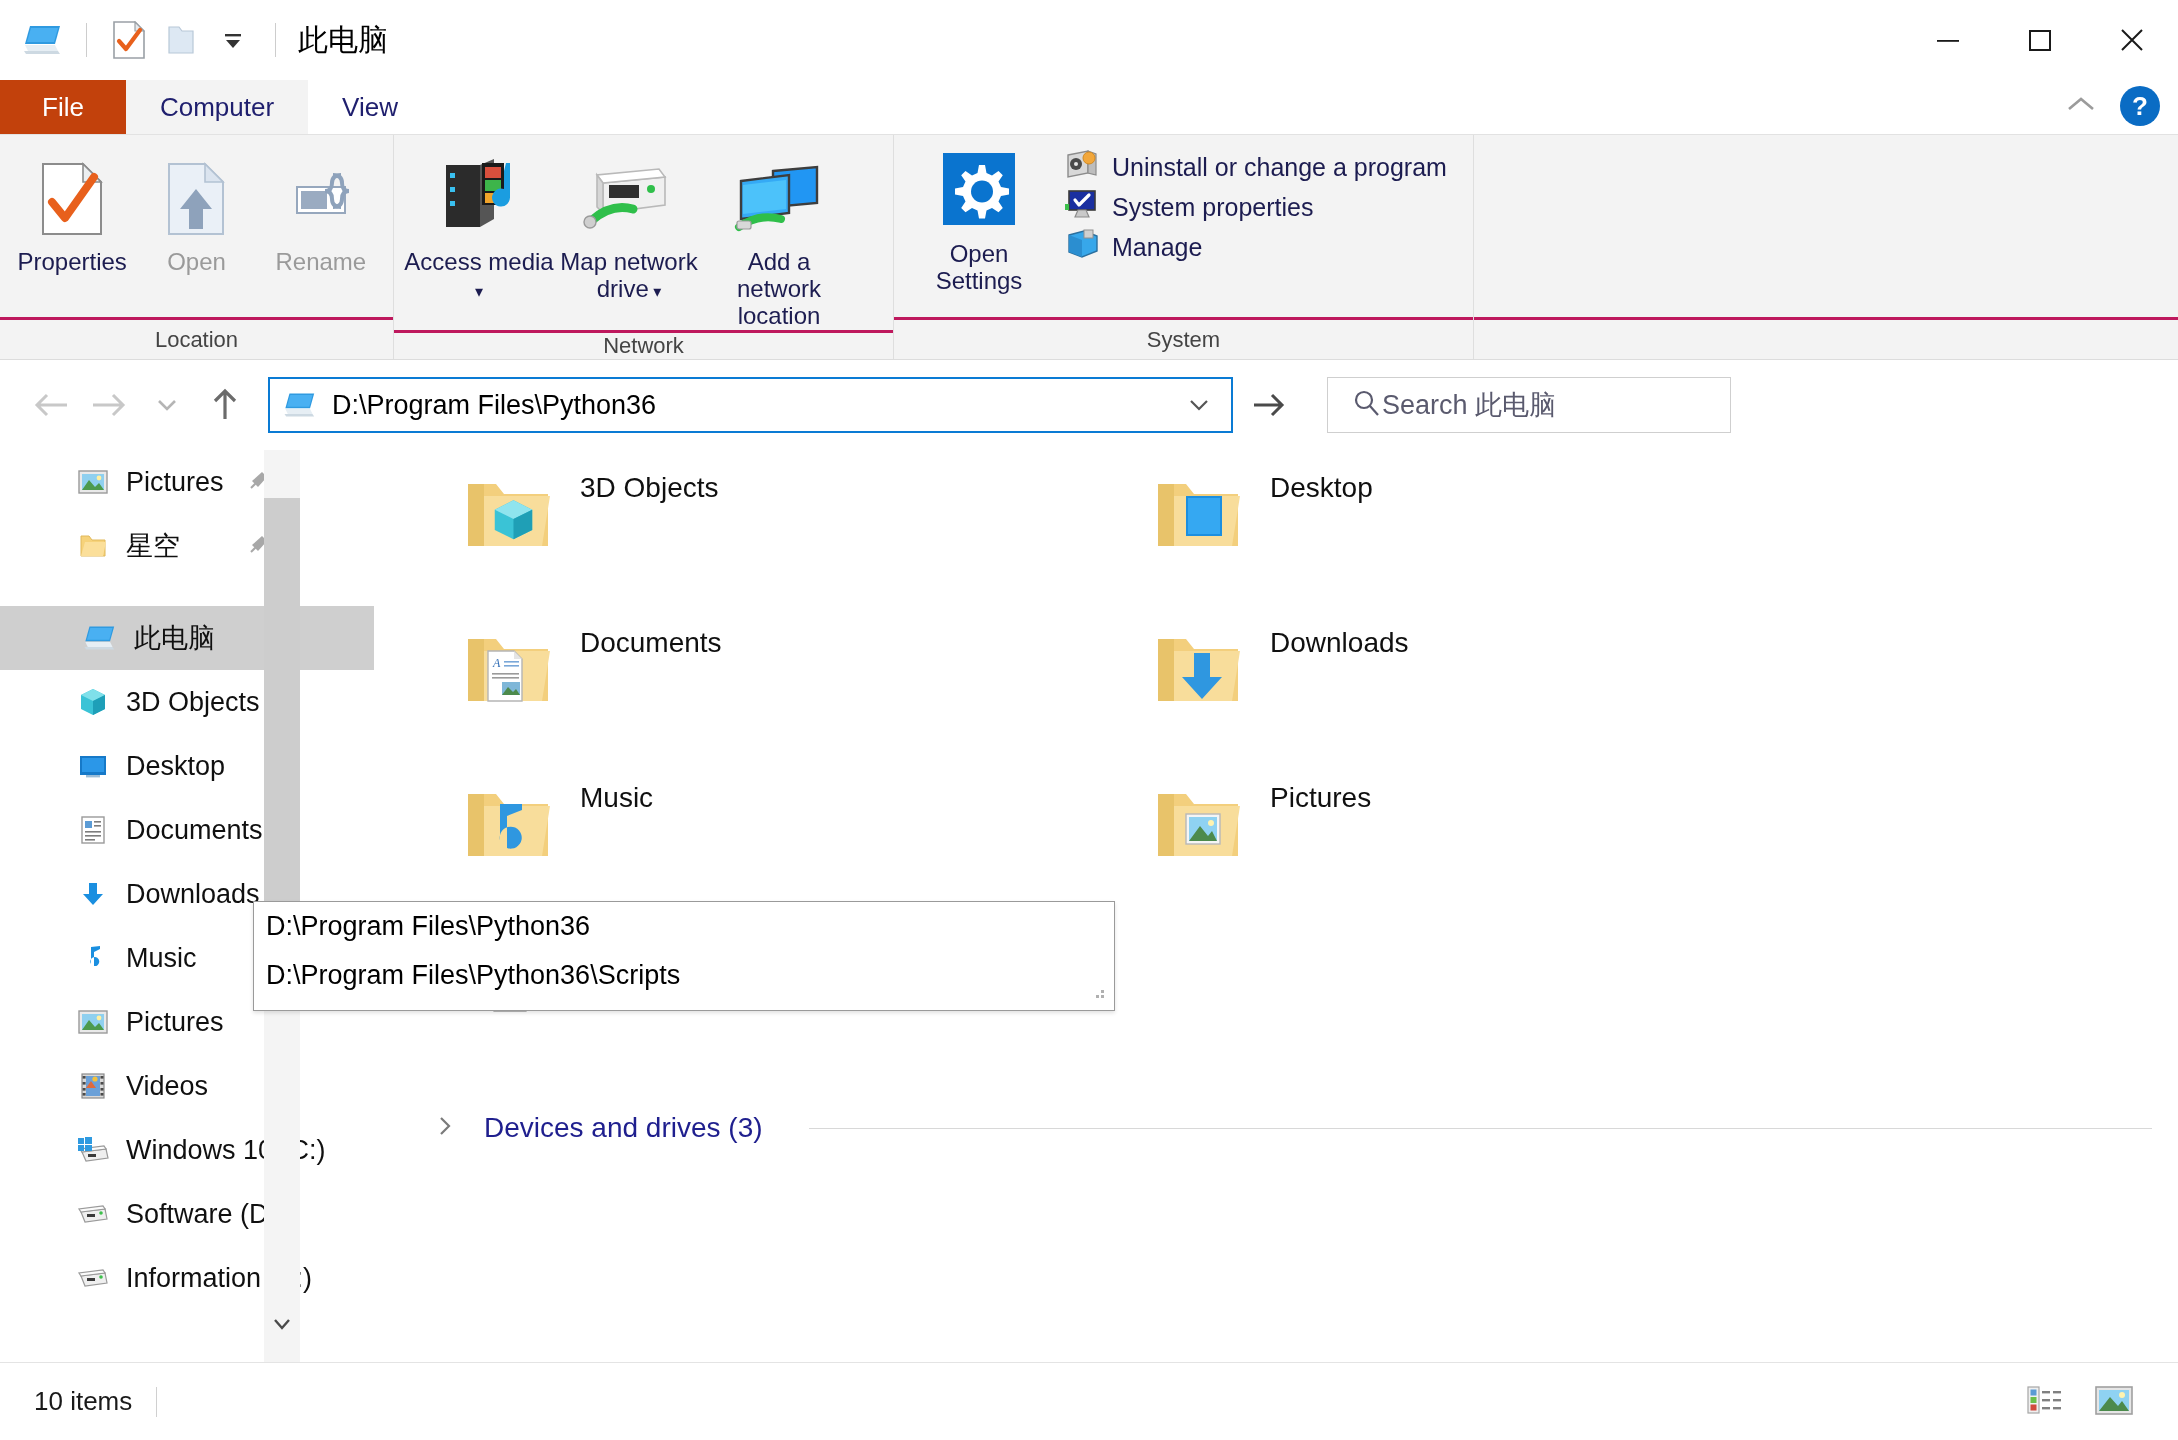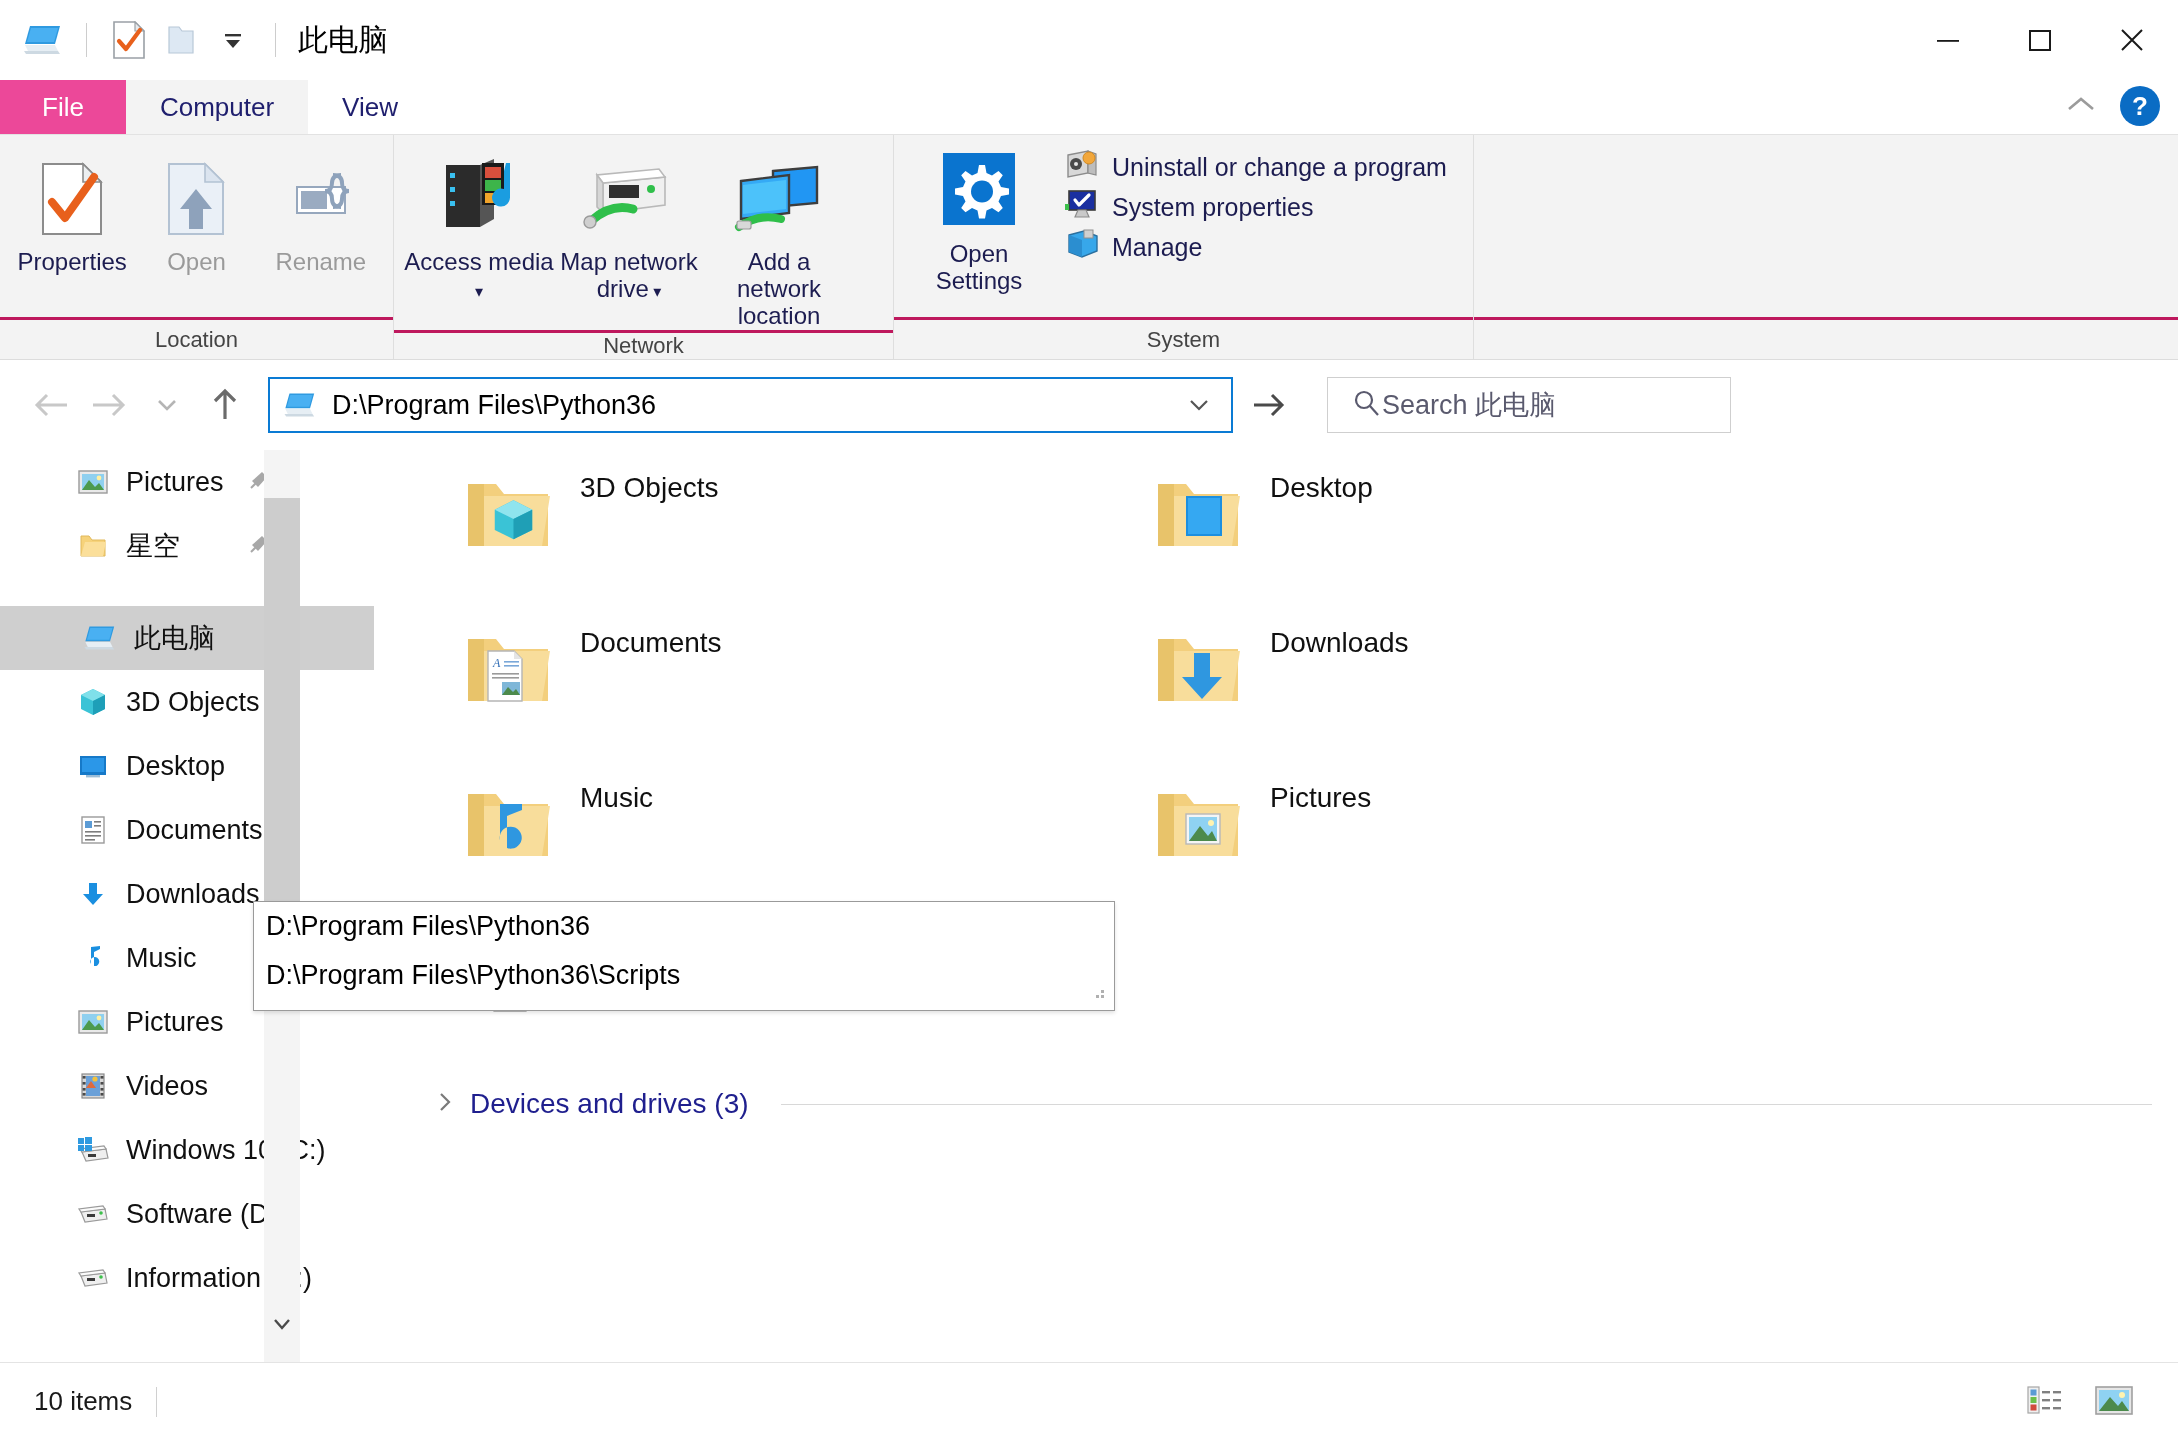--- a/index.html
+++ b/index.html
@@ -26,21 +26,21 @@
   .wincontrols { position:absolute; right:0; top:0; height:80px; display:flex; }
   .wc-btn { width: 92px; height:80px; display:flex; align-items:center; justify-content:center; }
   .wc-btn svg { display:block; }
 
   
   .tabstrip { height: 54px; display:flex; align-items:flex-end; background:#ffffff; flex:none; position:relative; }
   .tab {
     height: 54px; padding: 0 34px; display:flex; align-items:center; justify-content:center;
     font-size: 26px; color:#1f1f6e; background:transparent; white-space:nowrap;
   }
-  .tab.file { background:#ec4899; color:#ffffff; padding: 0 42px; }
+  .tab.file { background:#c2410c; color:#ffffff; padding: 0 42px; }
   .tab.active { background:#f3f3f3; color:#1f1f6e; }
   .tab-right { position:absolute; right: 18px; bottom: 8px; display:flex; align-items:center; gap: 22px; }
   .help-badge {
     width:40px; height:40px; border-radius:50%; background:#0a6cc4; color:#fff;
     display:flex; align-items:center; justify-content:center; font-size:26px; font-weight:bold;
   }
 
   
   .ribbon {
     background:#f3f3f3; border-top:1px solid #e2e2e2; border-bottom:1px solid #dcdcdc;
@@ -112,21 +112,21 @@
   }
   .scroll-thumb { position:absolute; left:0; width:36px; top: 48px; height: 480px; background:#cdcdcd; }
   .scroll-down { position:absolute; left:0; bottom: 18px; width:36px; height:40px; display:flex; align-items:center; justify-content:center; }
 
   
   .content { flex:1; background:#fff; position:relative; padding-top: 0px; }
   .tiles { display:flex; flex-wrap:wrap; padding: 16px 0 0 88px; }
   .tile { width: 690px; height: 155px; display:flex; align-items:flex-start; gap: 26px; }
   .tile .ticon { width: 92px; height: 92px; flex:none; }
   .tile .tlabel { font-size: 28px; color:#101010; padding-top: 6px; white-space:nowrap; }
-  .grouphdr { display:flex; align-items:center; gap: 14px; padding-left: 60px; margin-top: 2px; }
+  .grouphdr { display:flex; align-items:center; gap: 28px; padding-left: 60px; margin-top: 26px; }
   .grouphdr .ghtext { font-size: 28px; color:#1f1f8e; white-space:nowrap; }
   .grouphdr .ghline { flex:1; height:1px; background:#d8d8d8; margin-left: 18px; margin-right: 26px; }
 
   
   .statusbar {
     height: 78px; flex:none; border-top:1px solid #e4e4e4; display:flex; align-items:center;
     padding: 0 26px 0 34px; background:#fff; position:relative;
   }
   .status-text { font-size: 26px; color:#1a1a1a; }
   .status-sep { width:1px; height:30px; background:#d0d0d0; margin-left: 24px; }

